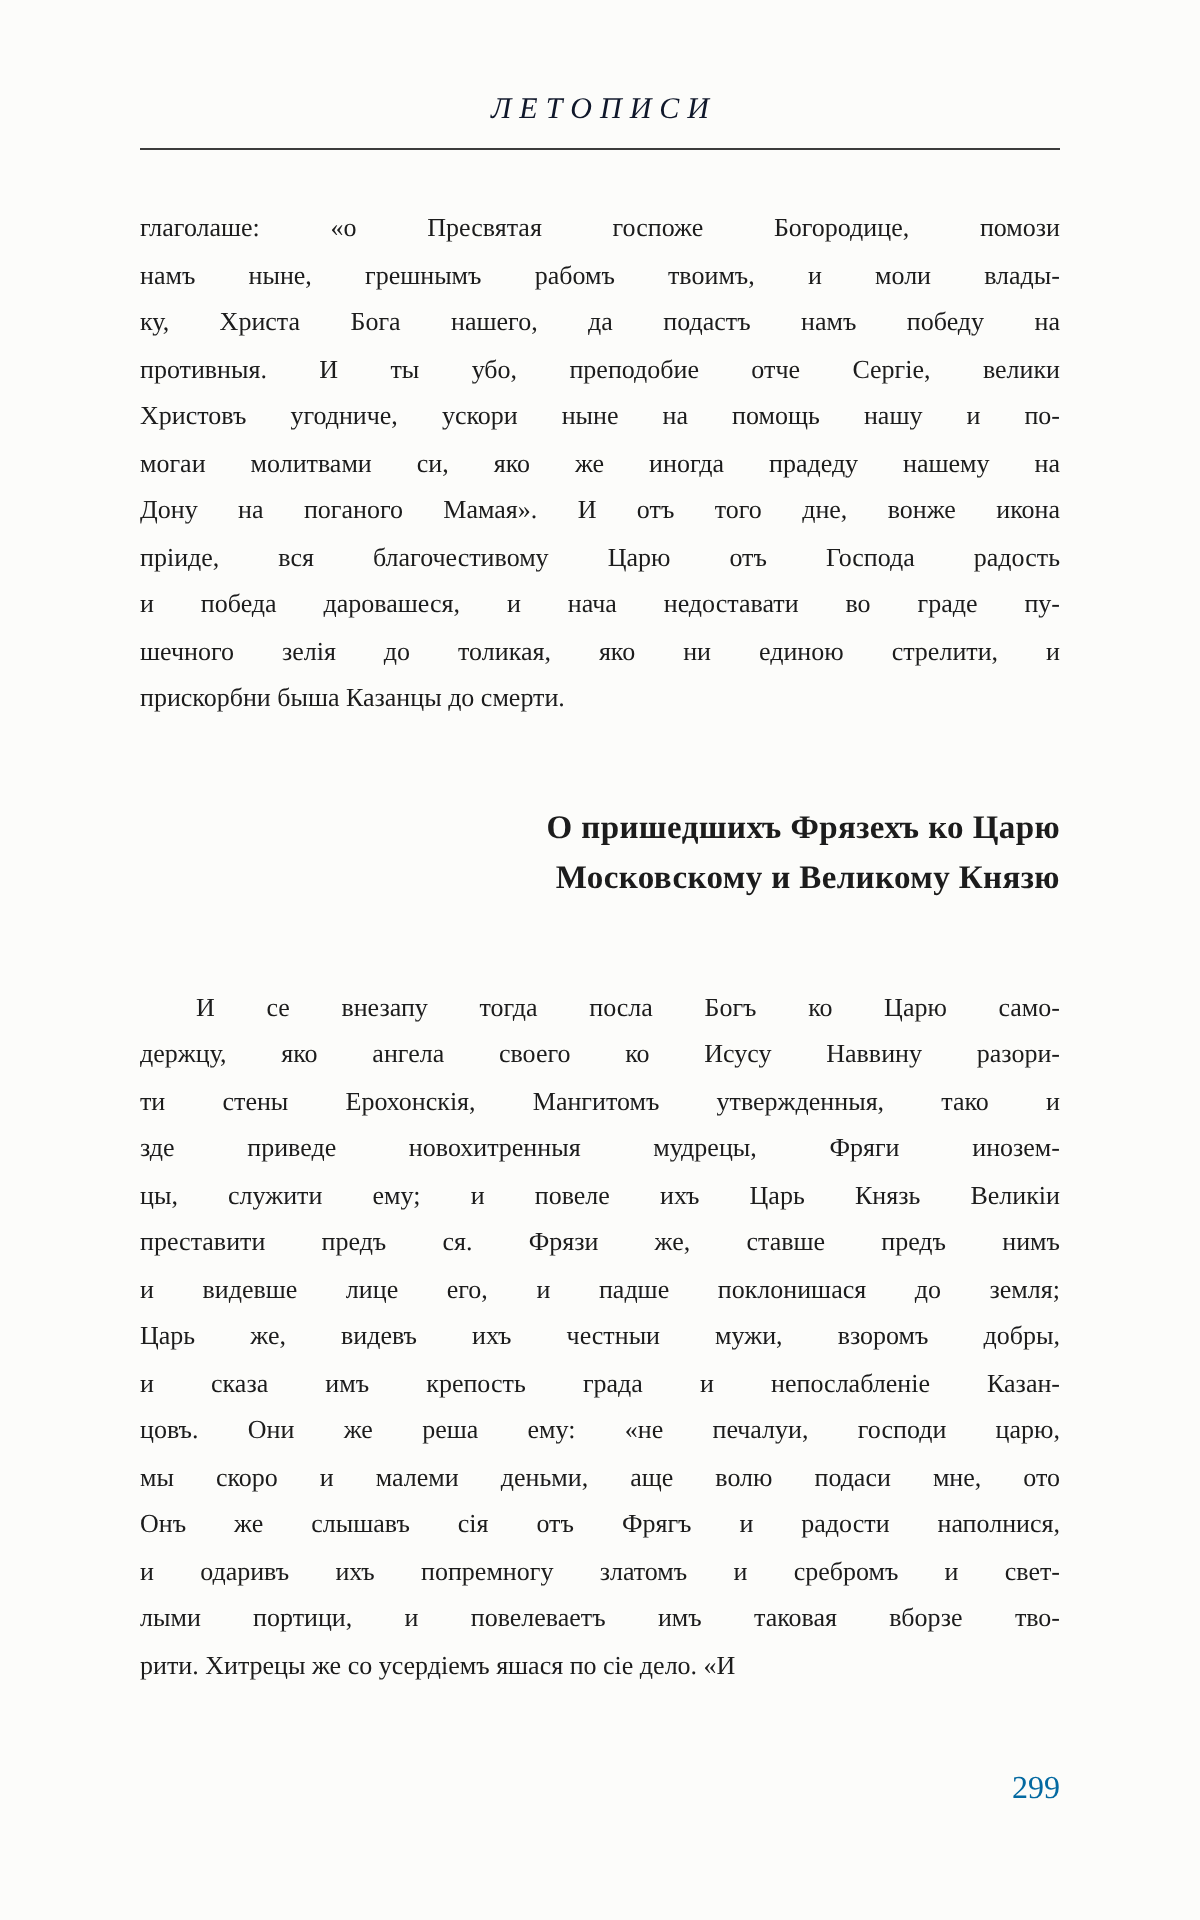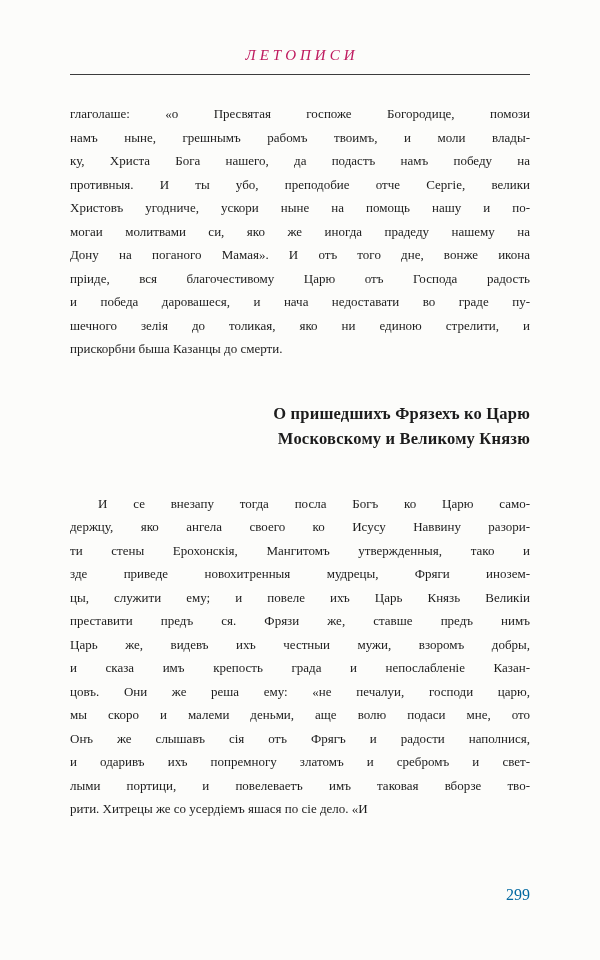--- a/index.html
+++ b/index.html
@@ -19,21 +19,21 @@
     padding: 0 70px;
     box-sizing: border-box;
   }
   .running-head {
     margin-top: 47px;
     text-align: center;
     font-style: italic;
     font-size: 15px;
     letter-spacing: 4px;
     text-indent: 4px; 
-    color: #be185d;
+    color: #0f172a;
   }
   .rule {
     border: none;
     border-top: 1px solid #3c3c3c;
     margin: 10px 0 0 0;
     height: 0;
   }
   .paragraph {
     margin-top: 27px;
     font-size: 13px;
@@ -91,20 +91,21 @@
     <div>Московскому и Великому Князю</div>
   </div>
 
   <div class="paragraph second">
       <div class="tline first">И се внезапу тогда посла Богъ ко Царю само-</div>
       <div class="tline">держцу, яко ангела своего ко Исусу Наввину разори-</div>
       <div class="tline">ти стены Ерохонскія, Мангитомъ утвержденныя, тако и</div>
       <div class="tline">зде приведе новохитренныя мудрецы, Фряги инозем-</div>
       <div class="tline">цы, служити ему; и повеле ихъ Царь Князь Великіи</div>
       <div class="tline">преставити предъ ся. Фрязи же, ставше предъ нимъ</div>
+      <div class="tline">и видевше лице его, и падше поклонишася до земля;</div>
       <div class="tline">Царь же, видевъ ихъ честныи мужи, взоромъ добры,</div>
       <div class="tline">и сказа имъ крепость града и непослабленіе Казан-</div>
       <div class="tline">цовъ. Они же реша ему: «не печалуи, господи царю,</div>
       <div class="tline">мы скоро и малеми деньми, аще волю подаси мне, ото</div>
       <div class="tline">Онъ же слышавъ сія отъ Фрягъ и радости наполнися,</div>
       <div class="tline">и одаривъ ихъ попремногу златомъ и сребромъ и свет-</div>
       <div class="tline">лыми портици, и повелеваетъ имъ таковая вборзе тво-</div>
       <div class="tline last">рити. Хитрецы же со усердіемъ яшася по сіе дело. «И</div>
     </div>
 

